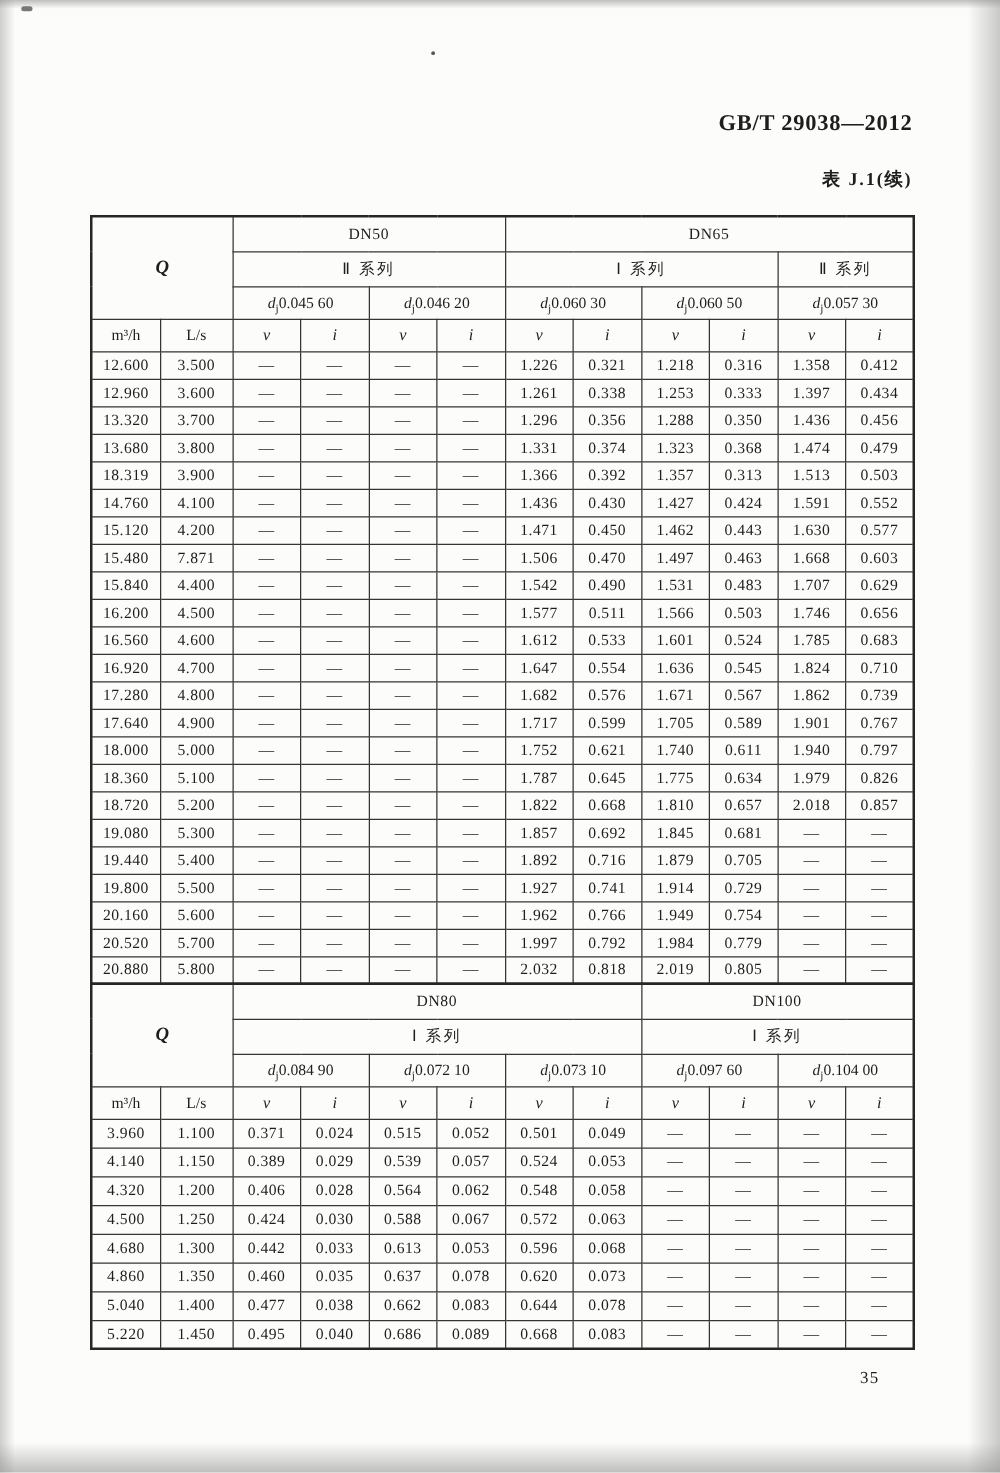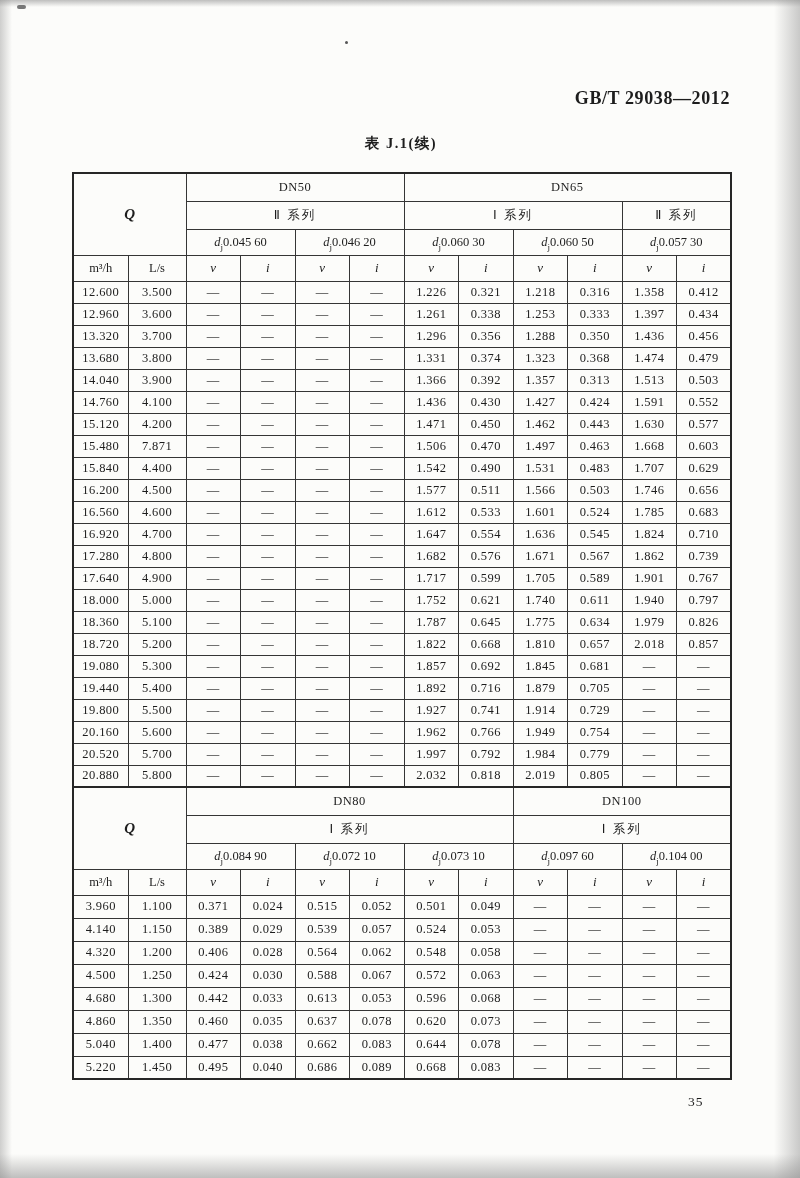--- a/index.html
+++ b/index.html
@@ -22,21 +22,21 @@
   .speck { position:absolute; background:#555; border-radius:50%; }
   .speck-1 { top:41px; left:345px; width:3px; height:3px; }
   .speck-2 { top:5px;  left:17px;  width:9px; height:4px; background:#777; border-radius:2px; }
 
   .doc-code {
     position:absolute; top:88px; right:70px;
     font-size:18px; font-weight:700; letter-spacing:.6px;
   }
   .table-title {
     position:absolute; top:134px; left:72px; width:658px;
-    text-align:center; font-size:14.5px; font-weight:700; letter-spacing:1.5px;
+    text-align:right; font-size:14.5px; font-weight:700; letter-spacing:1.5px;
   }
 
   .tables { position:absolute; top:172px; left:72px; width:658px; }
   table {
     border-collapse:collapse; table-layout:fixed; width:658px;
     font-family:"Liberation Serif","DejaVu Serif",serif;
   }
   .data-table { border:2px solid #262626; }
   .t2 { margin-top:-2px; }
   th, td {
@@ -170,21 +170,21 @@
             <td>—</td>
             <td>—</td>
             <td>1.331</td>
             <td>0.374</td>
             <td>1.323</td>
             <td>0.368</td>
             <td>1.474</td>
             <td>0.479</td>
           </tr>
           <tr>
-            <td>14.040</td>
+            <td>18.319</td>
             <td>3.900</td>
             <td>—</td>
             <td>—</td>
             <td>—</td>
             <td>—</td>
             <td>1.366</td>
             <td>0.392</td>
             <td>1.357</td>
             <td>0.313</td>
             <td>1.513</td>

